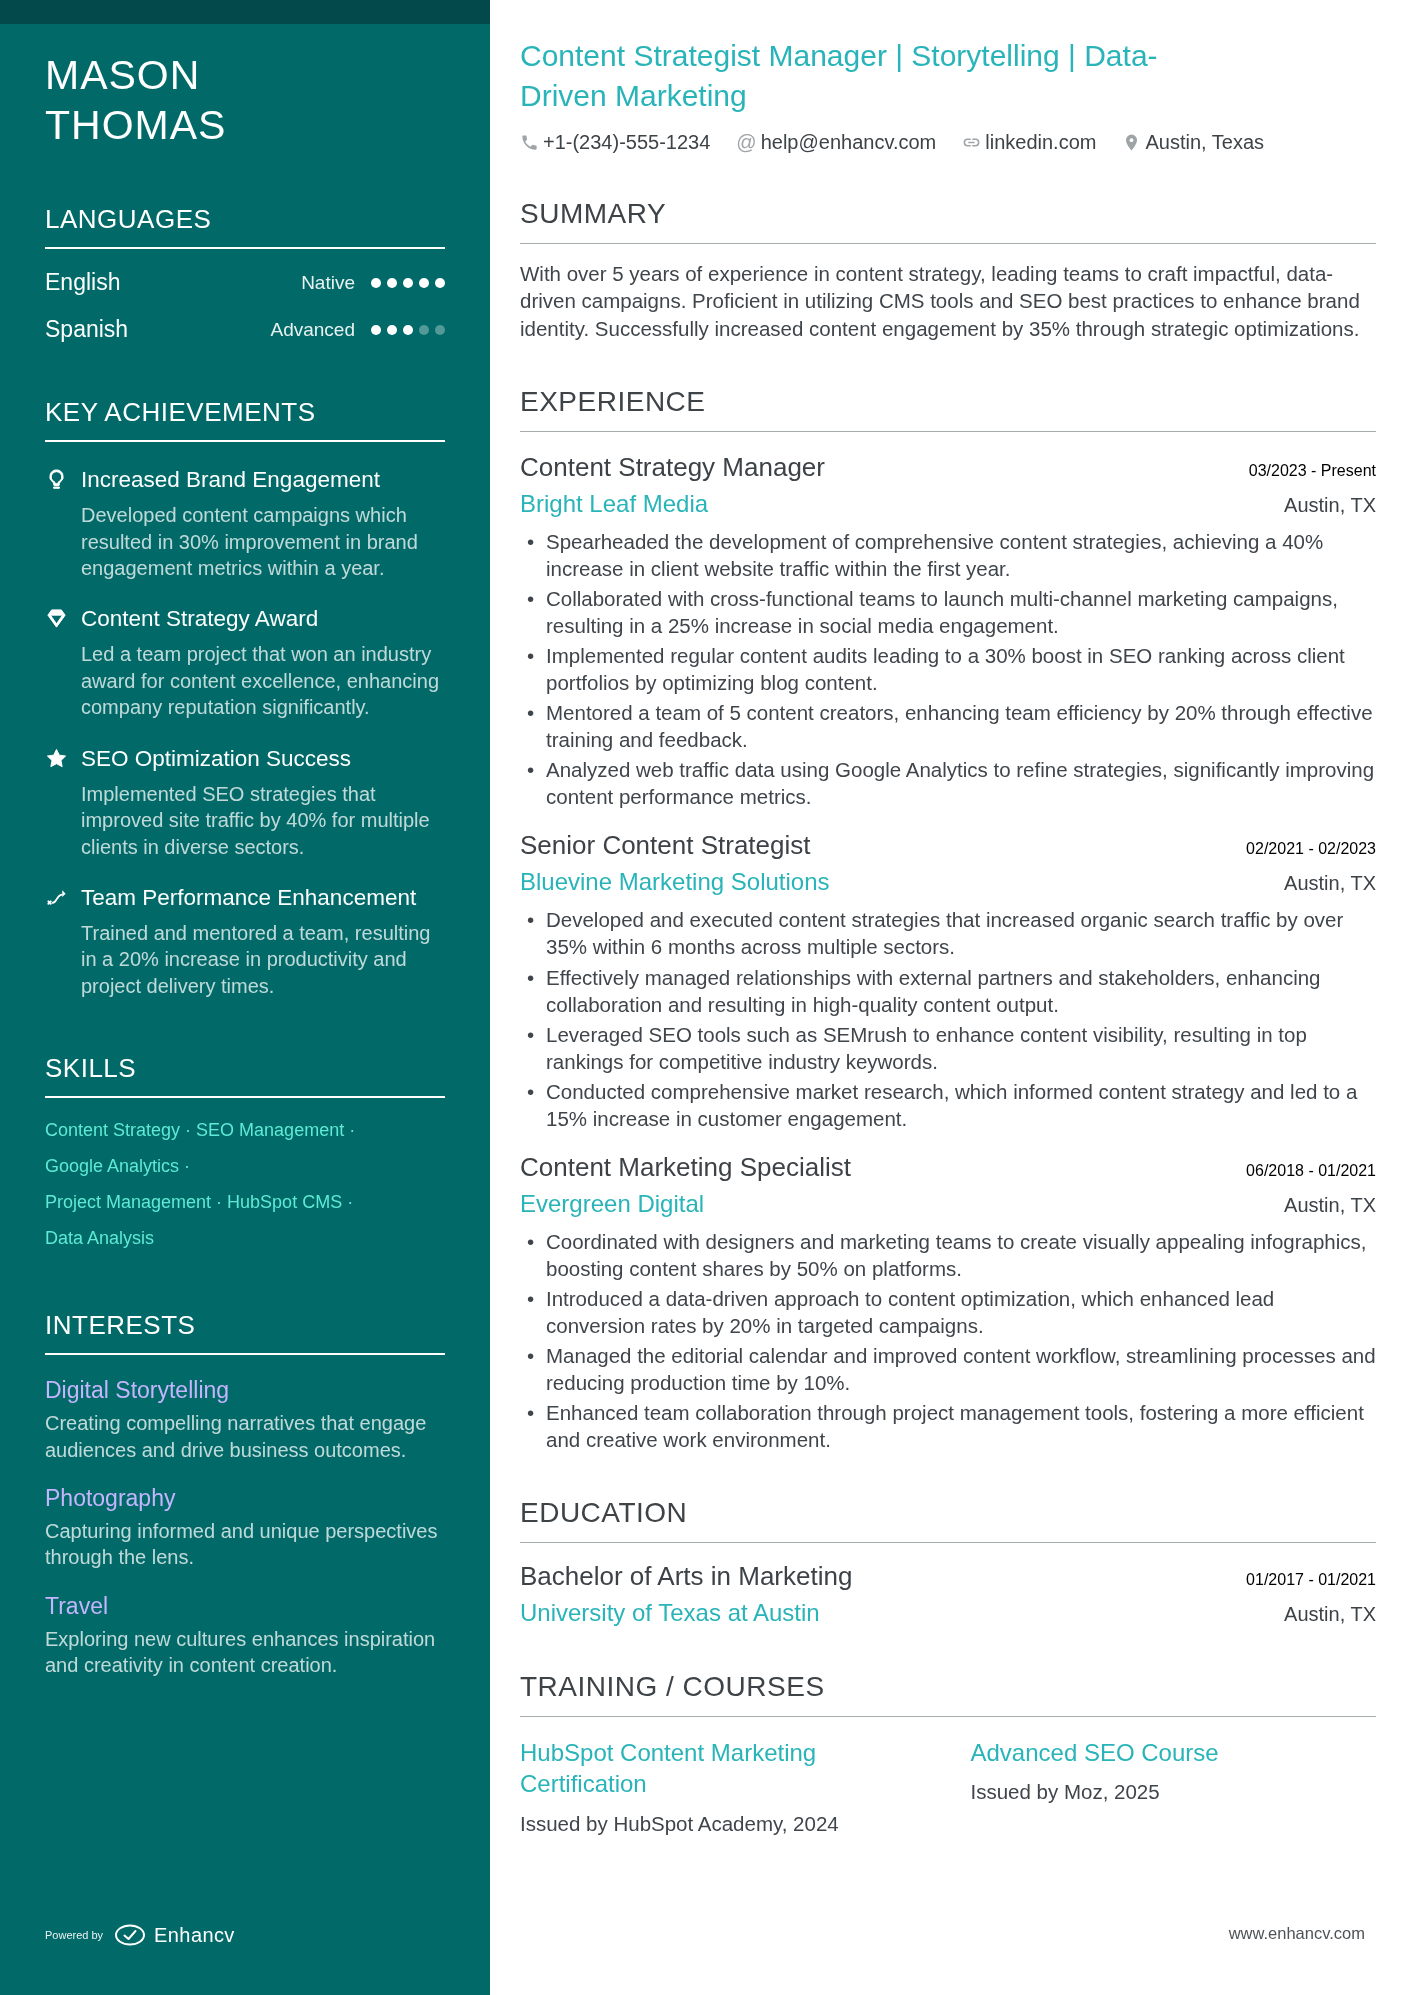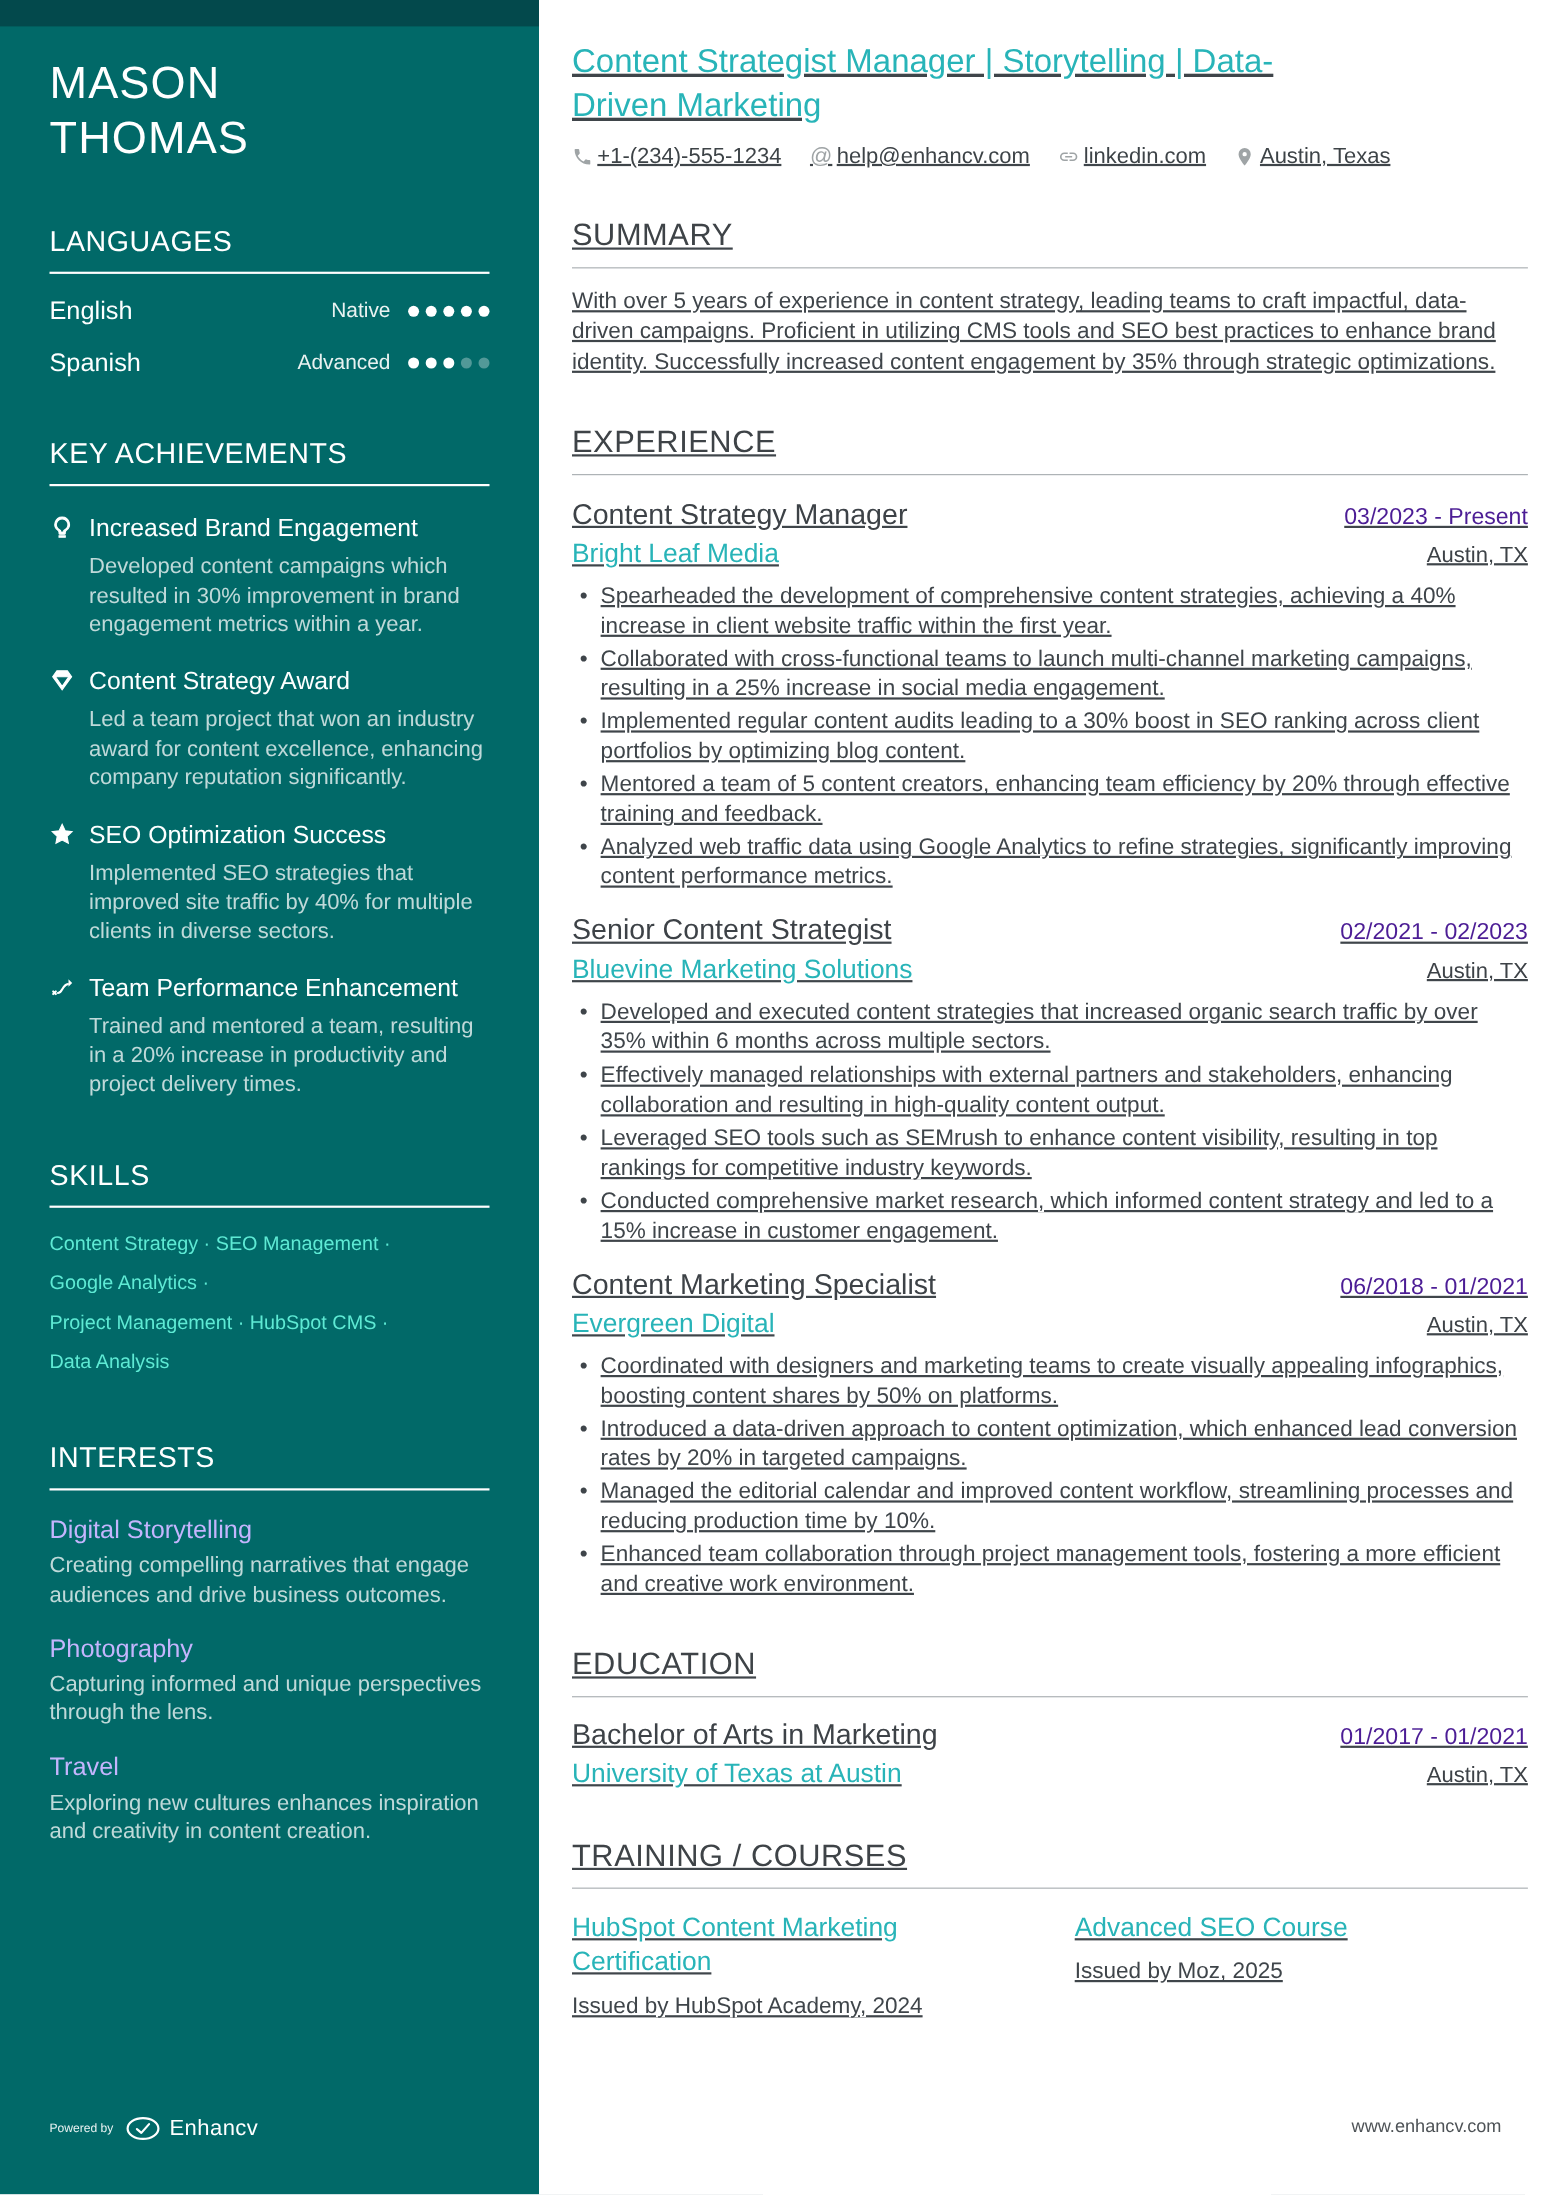--- a/index.html
+++ b/index.html
@@ -63,23 +63,22 @@
     display:flex;align-items:center;gap:10px;
   }
   .powered-by{font-size:11px;color:rgba(255,255,255,.92);}
   .logo{display:flex;align-items:center;gap:7px;}
   .logo svg{width:34px;height:24px;}
   .logo-text{font-size:20px;color:#ffffff;letter-spacing:.4px;}
   
   .main{
     position:relative;flex:1;height:100%;
     box-sizing:border-box;
-    padding:36px 21px 0 30px;
+    padding:36px 34px 0 30px;
     color:#3f454a;
-    text-decoration:underline;
   }
   .doc-title{
     margin:0;max-width:710px;
     font-size:30px;line-height:1.32;font-weight:500;
     color:#28b4b8;
   }
   .contact-row{
     display:flex;align-items:center;gap:26px;
     margin-top:16px;font-size:20px;color:#3d4347;
   }
@@ -92,21 +91,21 @@
     padding-bottom:13px;border-bottom:1px solid #a6abae;
   }
   .summary-text{
     margin-top:16px;font-size:20.5px;line-height:1.33;color:#3f454a;
     max-width:860px;
   }
   
   .entry{margin-top:20px;}
   .entry-head{display:flex;justify-content:space-between;align-items:baseline;}
   .entry-title{font-size:26px;font-weight:500;color:#3d4247;}
-  .entry-dates{font-size:21px;color:#4c1d95;white-space:nowrap;}
+  .entry-dates{font-size:16px;color:#000000;white-space:nowrap;}
   .entry-sub{display:flex;justify-content:space-between;align-items:baseline;margin-top:7px;}
   .entry-company{font-size:24px;font-weight:500;color:#28b4b8;}
   .entry-loc{font-size:20px;color:#3d4247;white-space:nowrap;}
   ul.bullets{list-style:none;margin:10px 0 0 0;padding:0;}
   ul.bullets li{
     position:relative;padding-left:26px;margin:0 0 3px 0;
     font-size:20.5px;line-height:1.32;color:#3f454a;
   }
   ul.bullets li::before{
     content:"•";position:absolute;left:7px;top:0;color:#3f454a;

